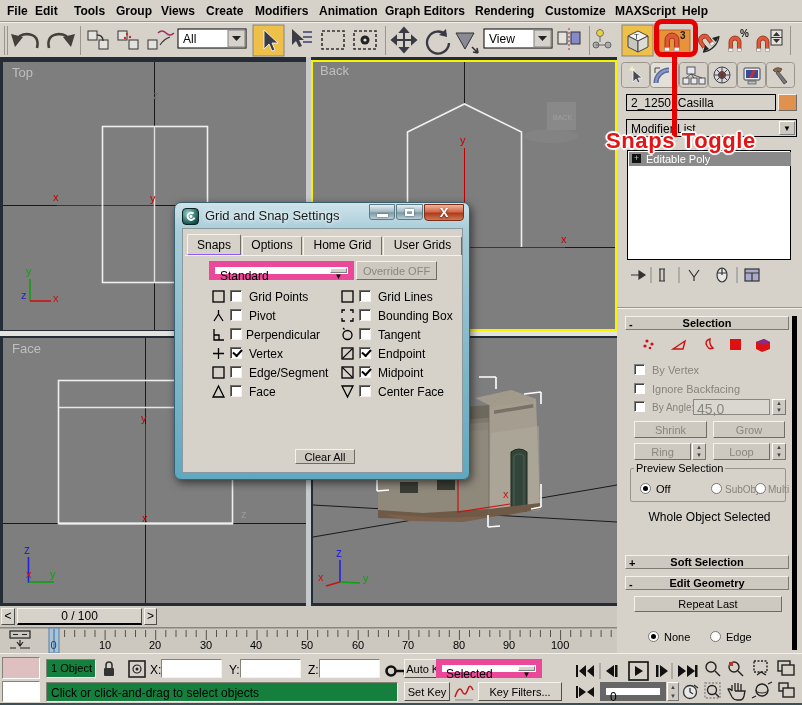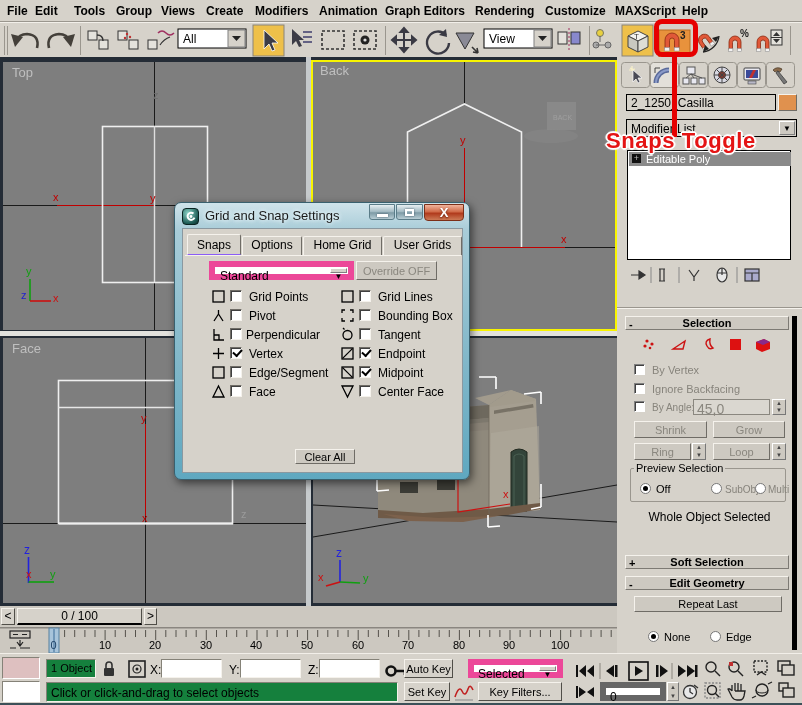--- a/index.html
+++ b/index.html
@@ -461,21 +461,21 @@
   <div class="sunken white" style="left:319px;top:5px;width:61px;height:19px"></div>
   <svg class="abs" style="left:385px;top:10px" width="30" height="14" viewBox="0 0 30 14">
     <circle cx="6" cy="7" r="4.5" fill="none" stroke="#111" stroke-width="2.6"></circle>
         <path d="M10 7 h16 m-6 0 v4 m4 -4 v4" stroke="#111" stroke-width="2.6"></path>
   </svg>
   <div class="sunken" style="left:46px;top:28px;width:352px;height:20px">
         <span style="position:absolute;left:4px;top:3px">Click or click-and-drag to select objects</span>
       </div>
   <div class="btn3" style="left:404px;top:5px;width:49px;height:19px;line-height:18px;font-size:11px">Auto Key</div>
   <div class="btn3" style="left:404px;top:28px;width:46px;height:19px;line-height:18px;font-size:11px">Set Key</div>
-  <div class="combo" style="left:468px;top:5px;width:95px;height:19px">
+  <div class="combo" style="left:436px;top:5px;width:106px;height:19px">
         <span style="position:absolute;left:4px;top:2px">Selected</span>
         <span class="cb-arrow">▼</span>
       </div>
   <svg class="abs" style="left:453px;top:28px" width="22" height="20" viewBox="0 0 22 20">
         <path d="M2 15 q4 -12 7 -6 q3 7 6 -2 q2 -6 5 1" fill="none" stroke="#c02020" stroke-width="1.6"></path>
         <path d="M2 18 h18" stroke="#888"></path>
       </svg>
   <div class="btn3" style="left:478px;top:28px;width:84px;height:19px;line-height:18px;font-size:11px">Key Filters...</div>
 
   <svg class="abs" style="left:572px;top:3px" width="130" height="46" viewBox="0 0 130 46">

